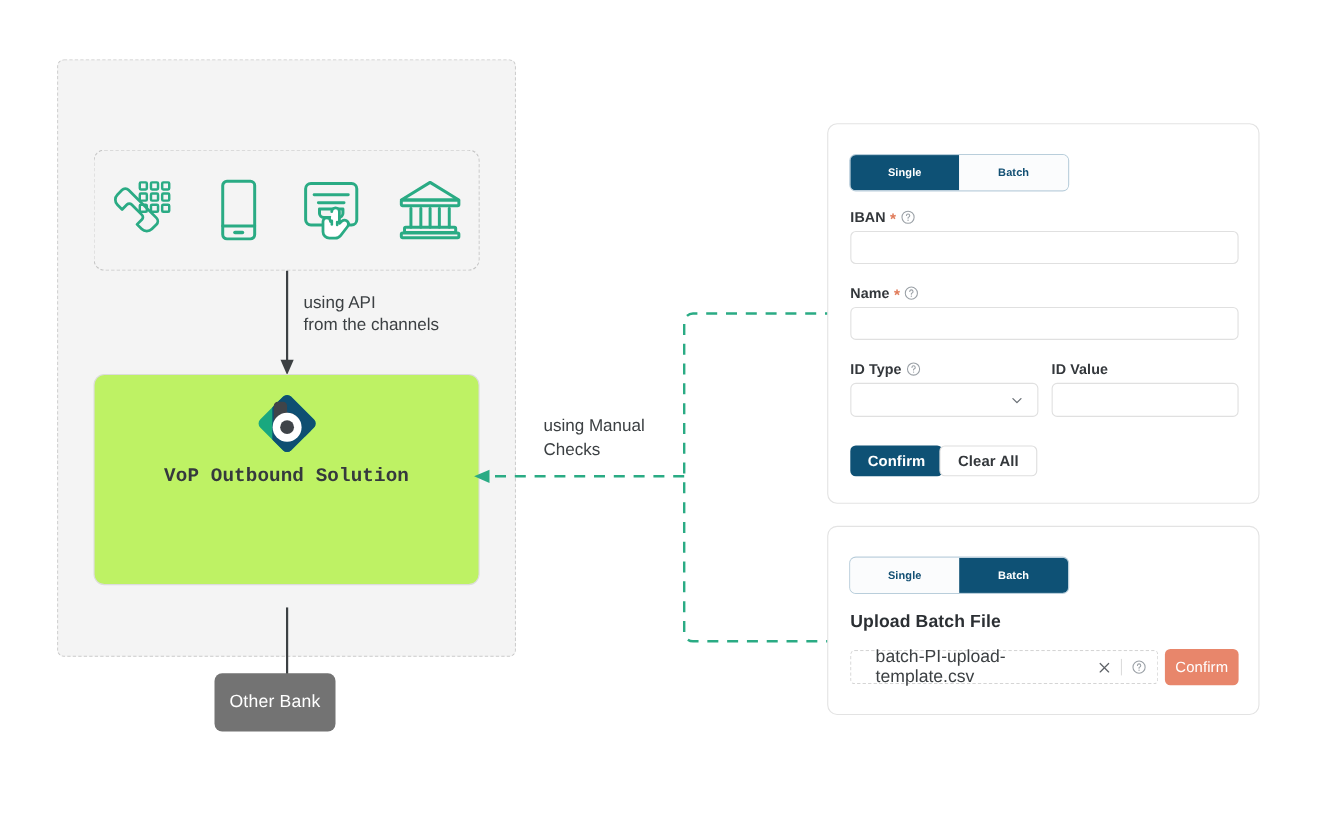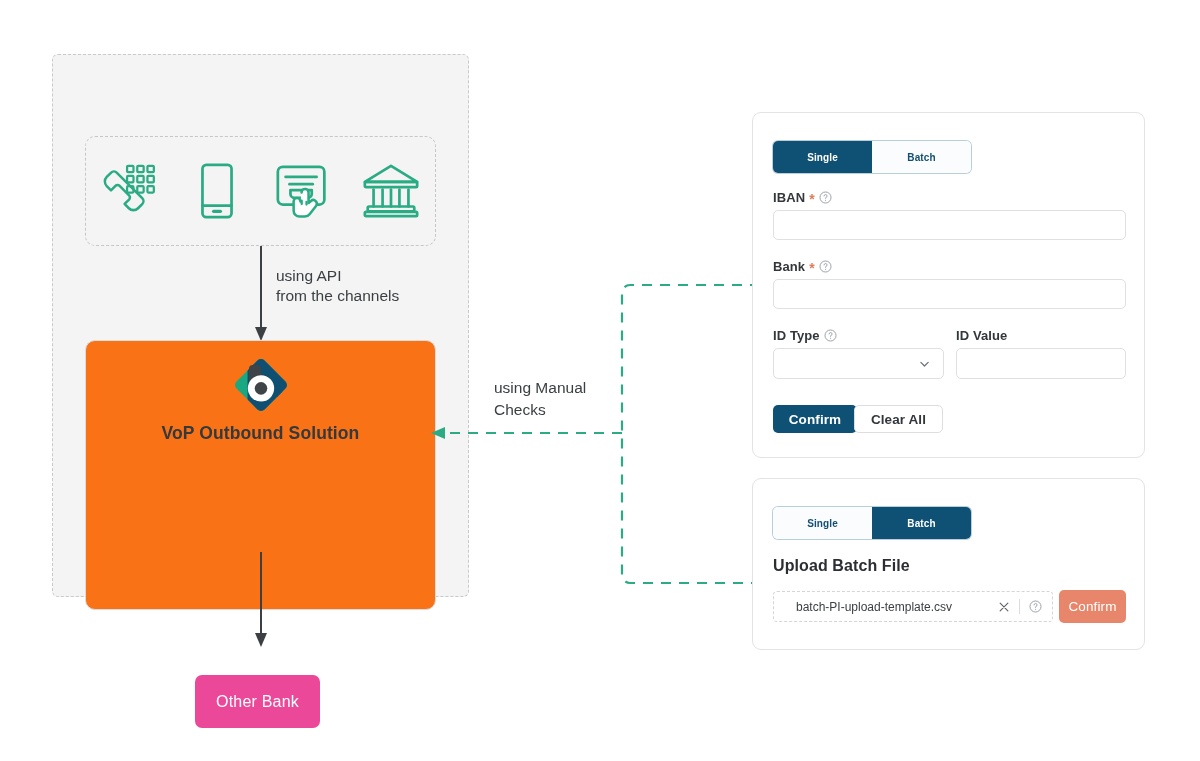--- a/index.html
+++ b/index.html
@@ -79,26 +79,27 @@
     color: #3c4043;
     white-space: pre-line;
   }
 
   
   .vop-card {
     position: absolute;
     left: 85px;
     top: 340px;
     width: 351px;
-    height: 270px;
-    background: #f97316;
+    height: 192px;
+    background: #bef264;
     border: 1.5px solid #dcdcdc;
     border-radius: 10px;
     box-sizing: border-box;
     text-align: center;
+    font-family: Liberation Mono, monospace;
   }
   .vop-logo-wrap {
     margin-top: 16px;
     display: flex;
     justify-content: center;
   }
   .vop-title {
     margin-top: 10px;
     font-size: 17.5px;
     font-weight: bold;
@@ -119,24 +120,24 @@
   .bank-arrow {
     position: absolute;
     left: 244px;
     top: 552px;
     width: 34px;
     height: 96px;
   }
   .other-bank-btn {
     position: absolute;
     left: 195px;
-    top: 675px;
-    width: 125px;
+    top: 612px;
+    width: 110px;
     height: 53px;
-    background: #ec4899;
+    background: #737373;
     border-radius: 7px;
     color: #ffffff;
     font-size: 16px;
     display: flex;
     align-items: center;
     justify-content: center;
     border: none;
     font-family: "Liberation Sans", sans-serif;
     letter-spacing: .2px;
   }
@@ -279,21 +280,21 @@
     top: 112px;
     width: 280px;
     height: 31px;
     border: 1.5px dashed #d5d5d5;
     border-radius: 4px;
     box-sizing: border-box;
     display: flex;
     align-items: center;
     padding: 0 10px;
   }
-  .file-name { font-size: 12px; color: #3c4043; flex: 1; padding-left: 12px; }
+  .file-name { font-size: 16px; color: #3c4043; flex: 1; padding-left: 12px; }
   .file-x { width: 14px; height: 14px; cursor: pointer; margin-right: 8px; }
   .file-divider { width: 1px; height: 15px; background: #dcdcdc; margin-right: 9px; }
 
   .btn-upload {
     position: absolute;
     left: 306px;
     top: 111px;
     width: 67px;
     height: 33px;
     background: #e8866b;
@@ -427,21 +428,21 @@
     <span class="req-star">*</span>
     <svg class="help-icon" viewBox="0 0 16 16">
       <circle cx="8" cy="8" r="6.8" fill="none" stroke="#9aa0a6" stroke-width="1.2"></circle>
       <path d="M6.2 6.1a1.85 1.85 0 1 1 2.3 1.9c-.4.15-.5.45-.5.8v.35" fill="none" stroke="#9aa0a6" stroke-width="1.2" stroke-linecap="round"></path>
       <circle cx="8" cy="11.4" r="0.75" fill="#9aa0a6"></circle>
     </svg>
   </div>
   <input class="text-input" style="left: 20px; top: 97px; width: 353px; height: 30px;" placeholder="">
 
   <div class="field-label" style="left:20px; top:146px;">
-    <span>Bank</span>
+    <span>Name</span>
     <span class="req-star">*</span>
     <svg class="help-icon" viewBox="0 0 16 16">
       <circle cx="8" cy="8" r="6.8" fill="none" stroke="#9aa0a6" stroke-width="1.2"></circle>
       <path d="M6.2 6.1a1.85 1.85 0 1 1 2.3 1.9c-.4.15-.5.45-.5.8v.35" fill="none" stroke="#9aa0a6" stroke-width="1.2" stroke-linecap="round"></path>
       <circle cx="8" cy="11.4" r="0.75" fill="#9aa0a6"></circle>
     </svg>
   </div>
   <input class="text-input" style="left: 20px; top: 166px; width: 353px; height: 30px;" placeholder="">
 
   <div class="field-label" style="left:20px; top:215px;">

